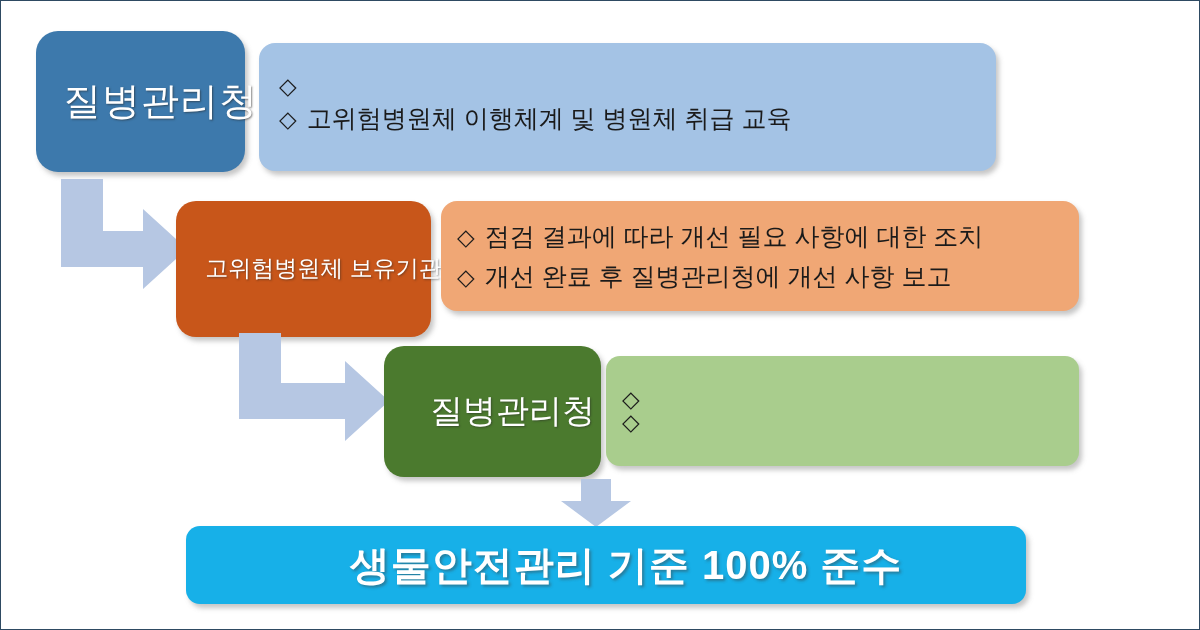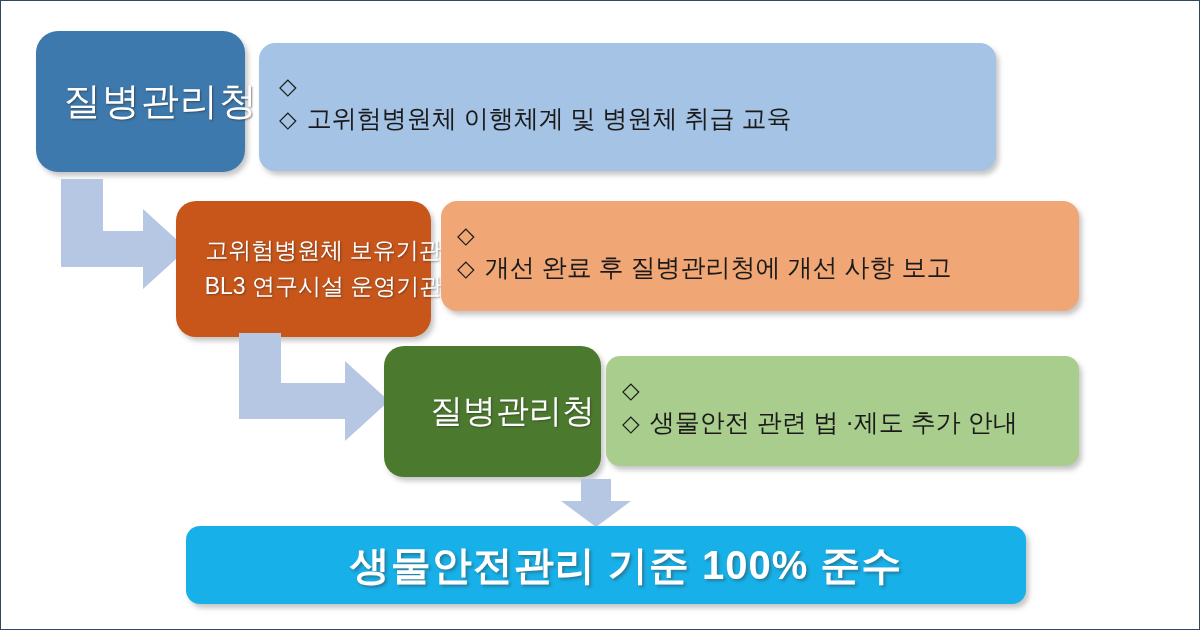--- a/index.html
+++ b/index.html
@@ -175,26 +175,26 @@
   </div>
 
   <div class="arrow" style="left:52px; top:178px;">
     <svg width="136" height="115" viewBox="0 0 136 115" xmlns="http://www.w3.org/2000/svg">
       <path d="M 8 0 L 50 0 L 50 52 L 90 52 L 90 30 L 134 70 L 90 110 L 90 88 L 8 88 Z" fill="#b6c7e3"></path>
     </svg>
   </div>
 
   <div class="box node-orange">
     <div class="node-line">고위험병원체 보유기관</div>
-    <div class="node-line">BL3 연구시설 운영기관</div>
   </div>
 
   <div class="box panel-peach">
     <div class="bullet-row">
       <span class="bullet-mark">◇</span>
+      <span>점검 결과에 따라 개선 필요 사항에 대한 조치</span>
     </div>
     <div class="bullet-row">
       <span class="bullet-mark">◇</span>
       <span>개선 완료 후 질병관리청에 개선 사항 보고</span>
     </div>
   </div>
 
   <div class="arrow" style="left:232px; top:332px;">
     <svg width="160" height="112" viewBox="0 0 160 112" xmlns="http://www.w3.org/2000/svg">
       <path d="M 6 0 L 48 0 L 48 50 L 112 50 L 112 28 L 156 68 L 112 108 L 112 86 L 6 86 Z" fill="#b6c7e3"></path>
@@ -204,21 +204,20 @@
   <div class="box node-green">
     <div class="node-label">질병관리청</div>
   </div>
 
   <div class="box panel-lightgreen">
     <div class="bullet-row">
       <span class="bullet-mark">◇</span>
     </div>
     <div class="bullet-row">
       <span class="bullet-mark">◇</span>
-      <span>생물안전 관련 법 ·제도 추가 안내</span>
     </div>
   </div>
 
   <div class="arrow" style="left:556px; top:478px;">
     <svg width="78" height="50" viewBox="0 0 78 50" xmlns="http://www.w3.org/2000/svg">
       <path d="M 24 0 L 54 0 L 54 22 L 74 22 L 39 48 L 4 22 L 24 22 Z" fill="#b6c7e3"></path>
     </svg>
   </div>
 
   <div class="box banner-cyan">

